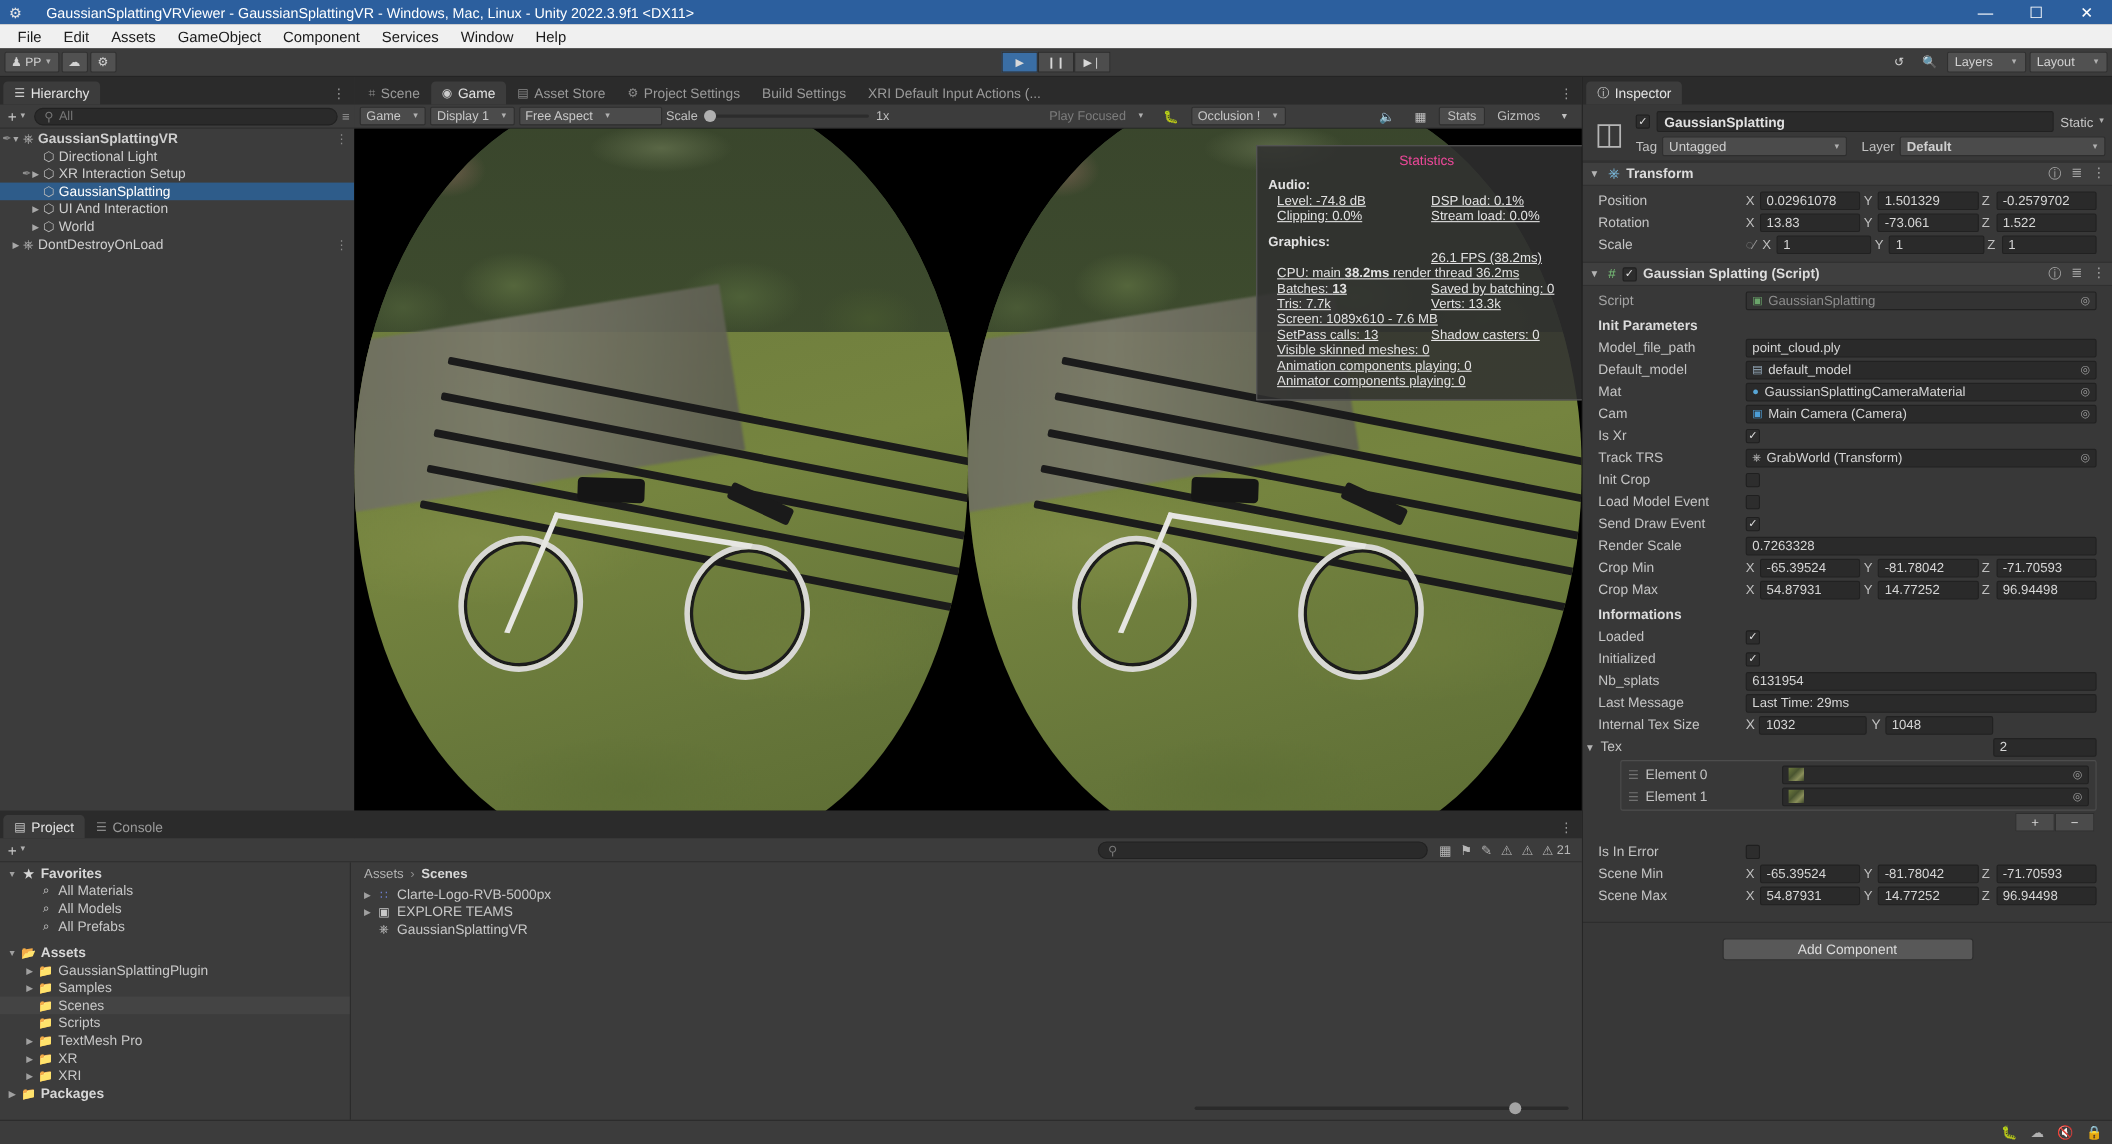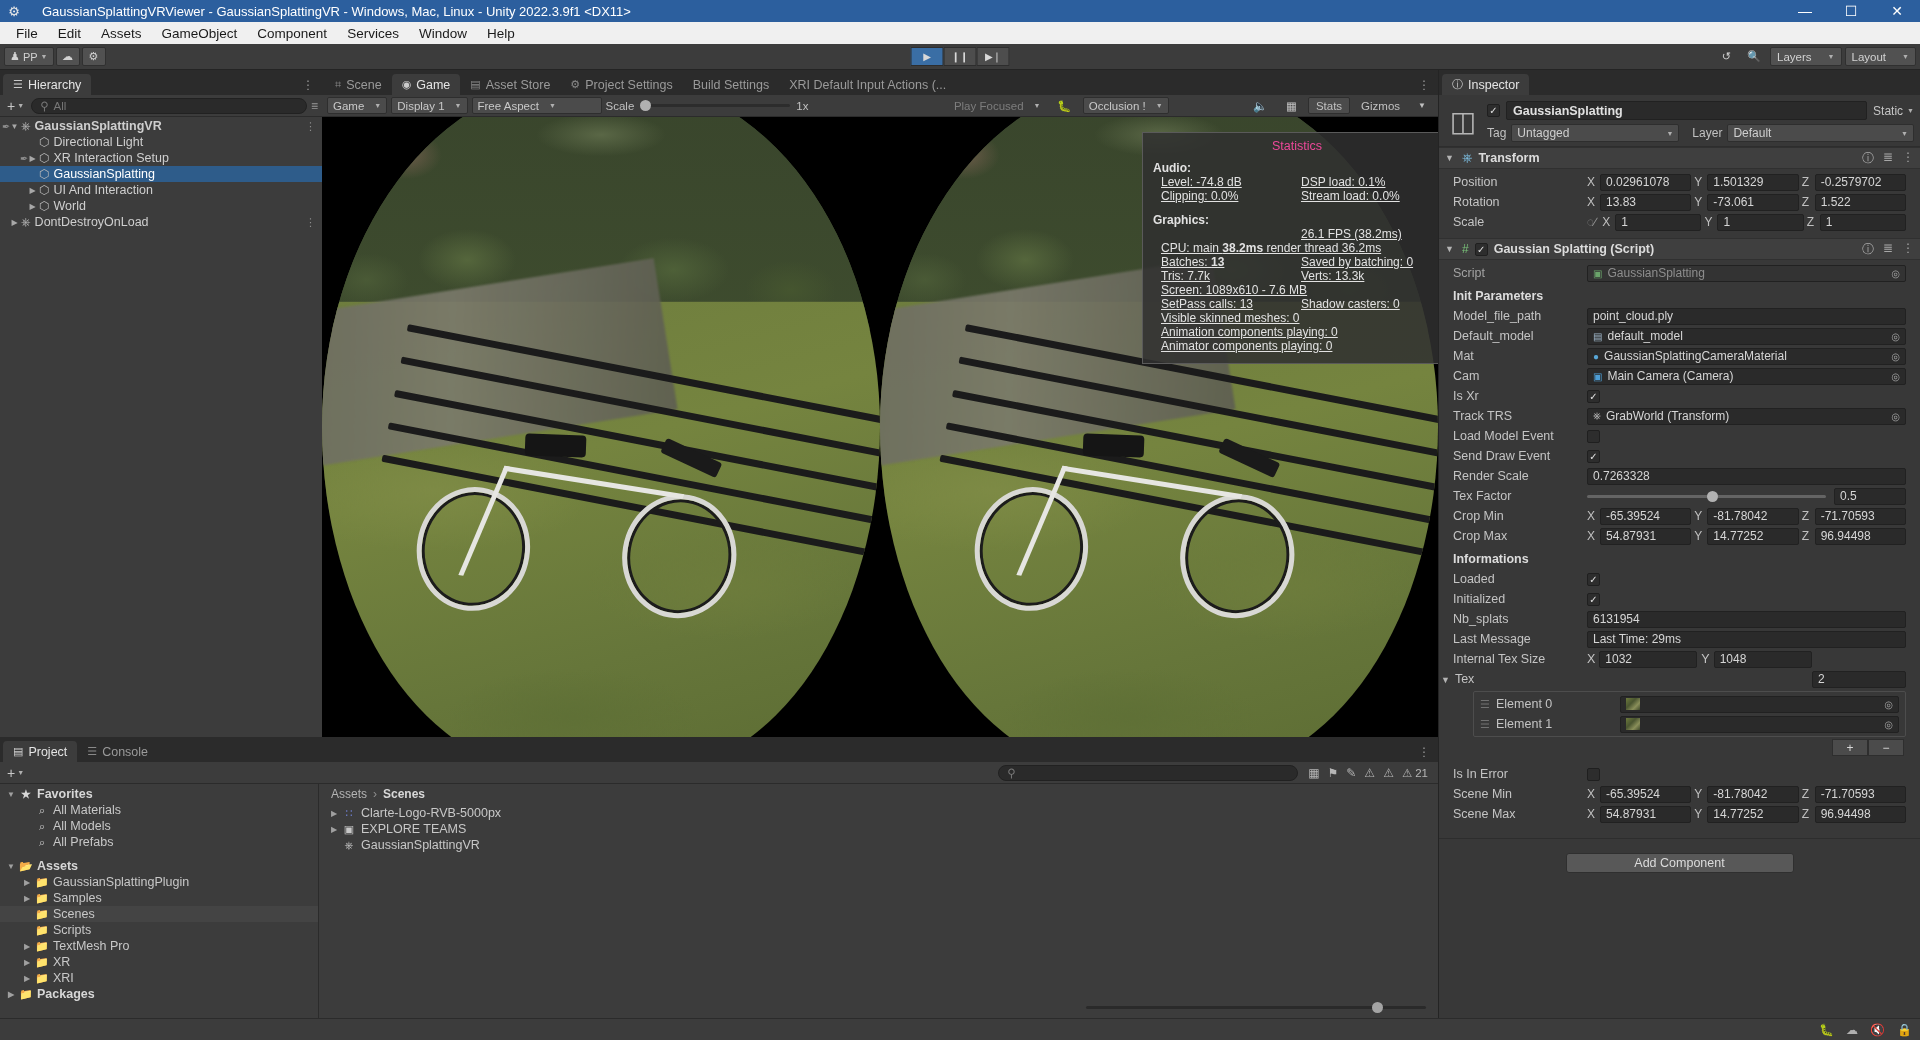--- a/index.html
+++ b/index.html
@@ -525,21 +525,21 @@
               <span class="caretmini">▼</span>
             </div>
           </div>
           <div class="tagrow">
             <span>Tag</span>
             <div class="mini-drop" style="width:168px;">
               <span>Untagged</span>
               <span class="caretmini">▼</span>
             </div>
             <span style="margin-left:8px;">Layer</span>
-            <div class="mini-drop" style="flex:1;">
+            <div class="mini-drop" style="flex:1;font-weight:bold;">
               <span>Default</span>
               <span class="caretmini">▼</span>
             </div>
           </div>
         </div>
       </div>
 
       <div class="comp-head">
         <span class="tri">▼</span>
         <span style="color:#7fc3e8;font-size:13px;">⎈</span>
@@ -665,48 +665,45 @@
         <div class="frow">
           <div class="lbl">Track TRS</div>
           <div class="fields">
               <div class="inp obj">
             <span class="oic" style="color:#cfcfcf;">⎈</span>
             <span>GrabWorld (Transform)</span>
             <span class="picker">◎</span>
           </div>
             </div>
         </div>
+        <div class="frow">
+          <div class="lbl">Init Crop</div>
+          <div class="fields">
+              <div class="chk off">✓</div>
+            </div>
+        </div>
 
 
         <div class="frow">
           <div class="lbl">Load Model Event</div>
           <div class="fields">
               <div class="chk off">✓</div>
             </div>
         </div>
         <div class="frow">
           <div class="lbl">Send Draw Event</div>
           <div class="fields">
               <div class="chk">✓</div>
             </div>
         </div>
         <div class="frow">
           <div class="lbl">Render Scale</div>
           <div class="fields">
               <div class="inp">0.7263328</div>
             </div>
-        </div>
-        <div class="frow">
-          <div class="lbl">Tex Factor</div>
-          <div class="slrow">
-            <div class="sltrack">
-                <i></i>
-              </div>
-            <div class="slval">0.5</div>
-          </div>
         </div>
         <div class="frow">
           <div class="lbl">Crop Min</div>
           <div class="fields">
               <div class="vec">
             <span class="ax">X</span>
             <div class="inp">-65.39524</div>
             <span class="ax">Y</span>
             <div class="inp">-81.78042</div>
             <span class="ax">Z</span>

